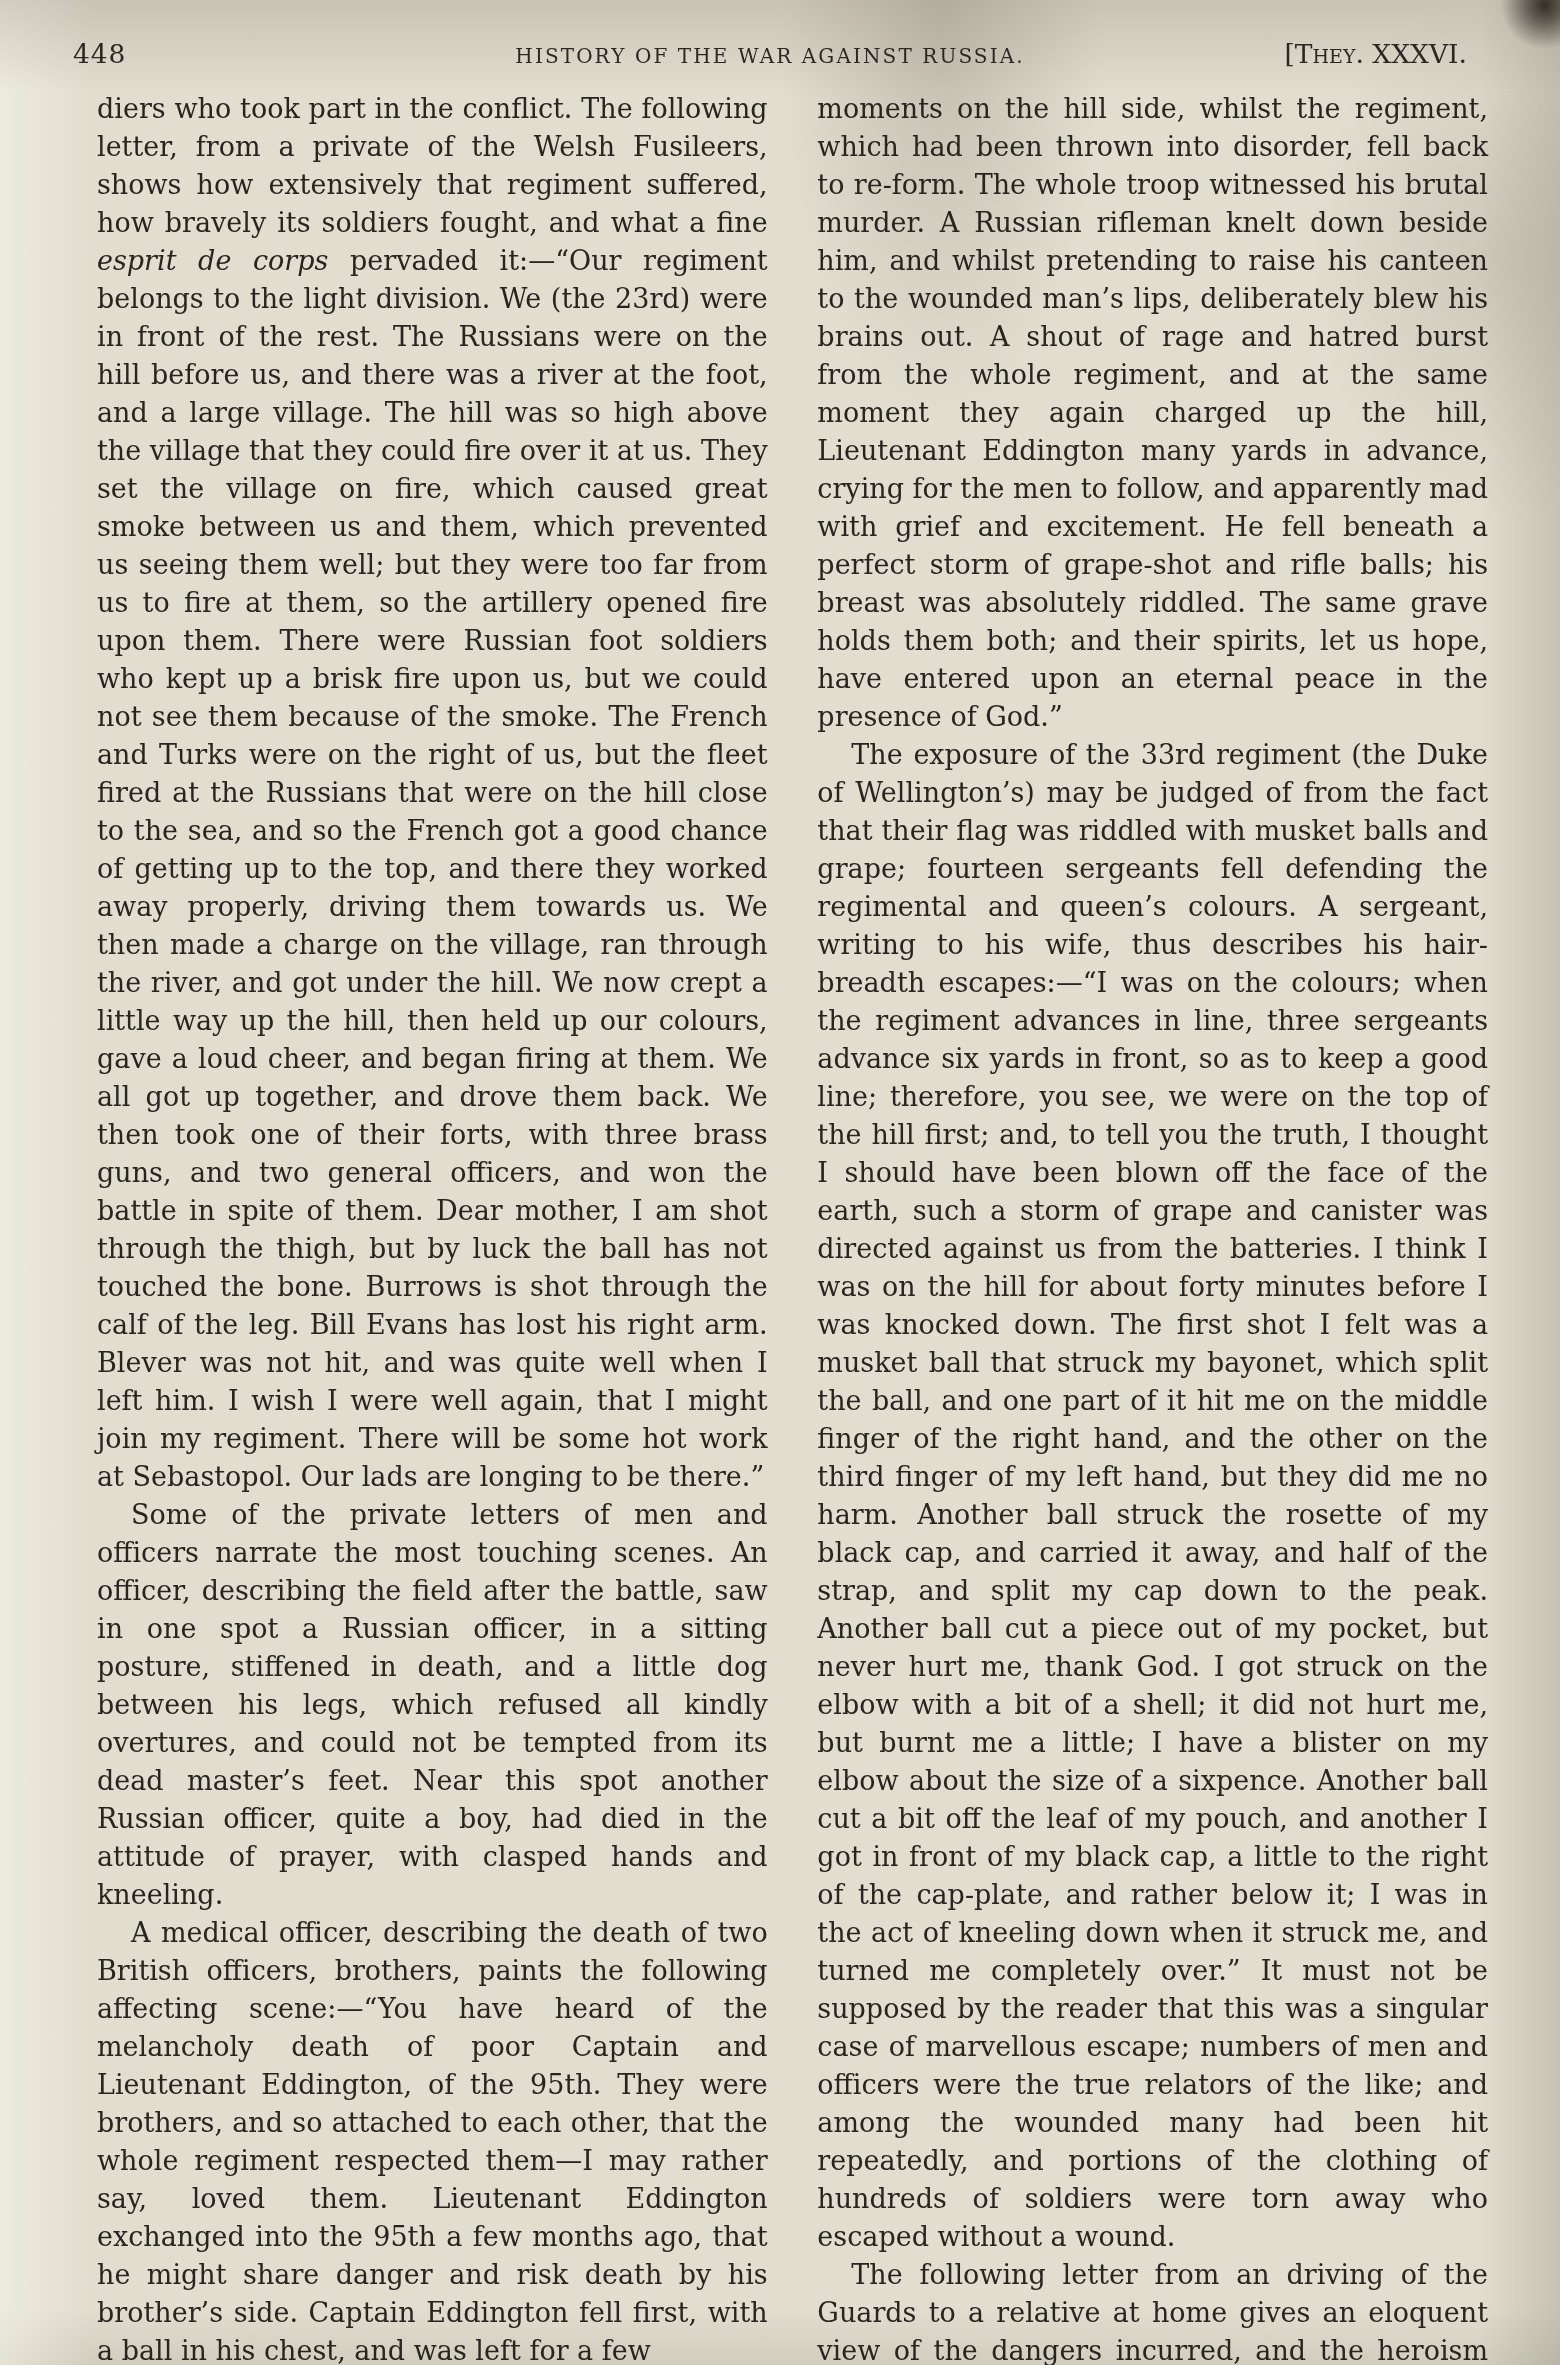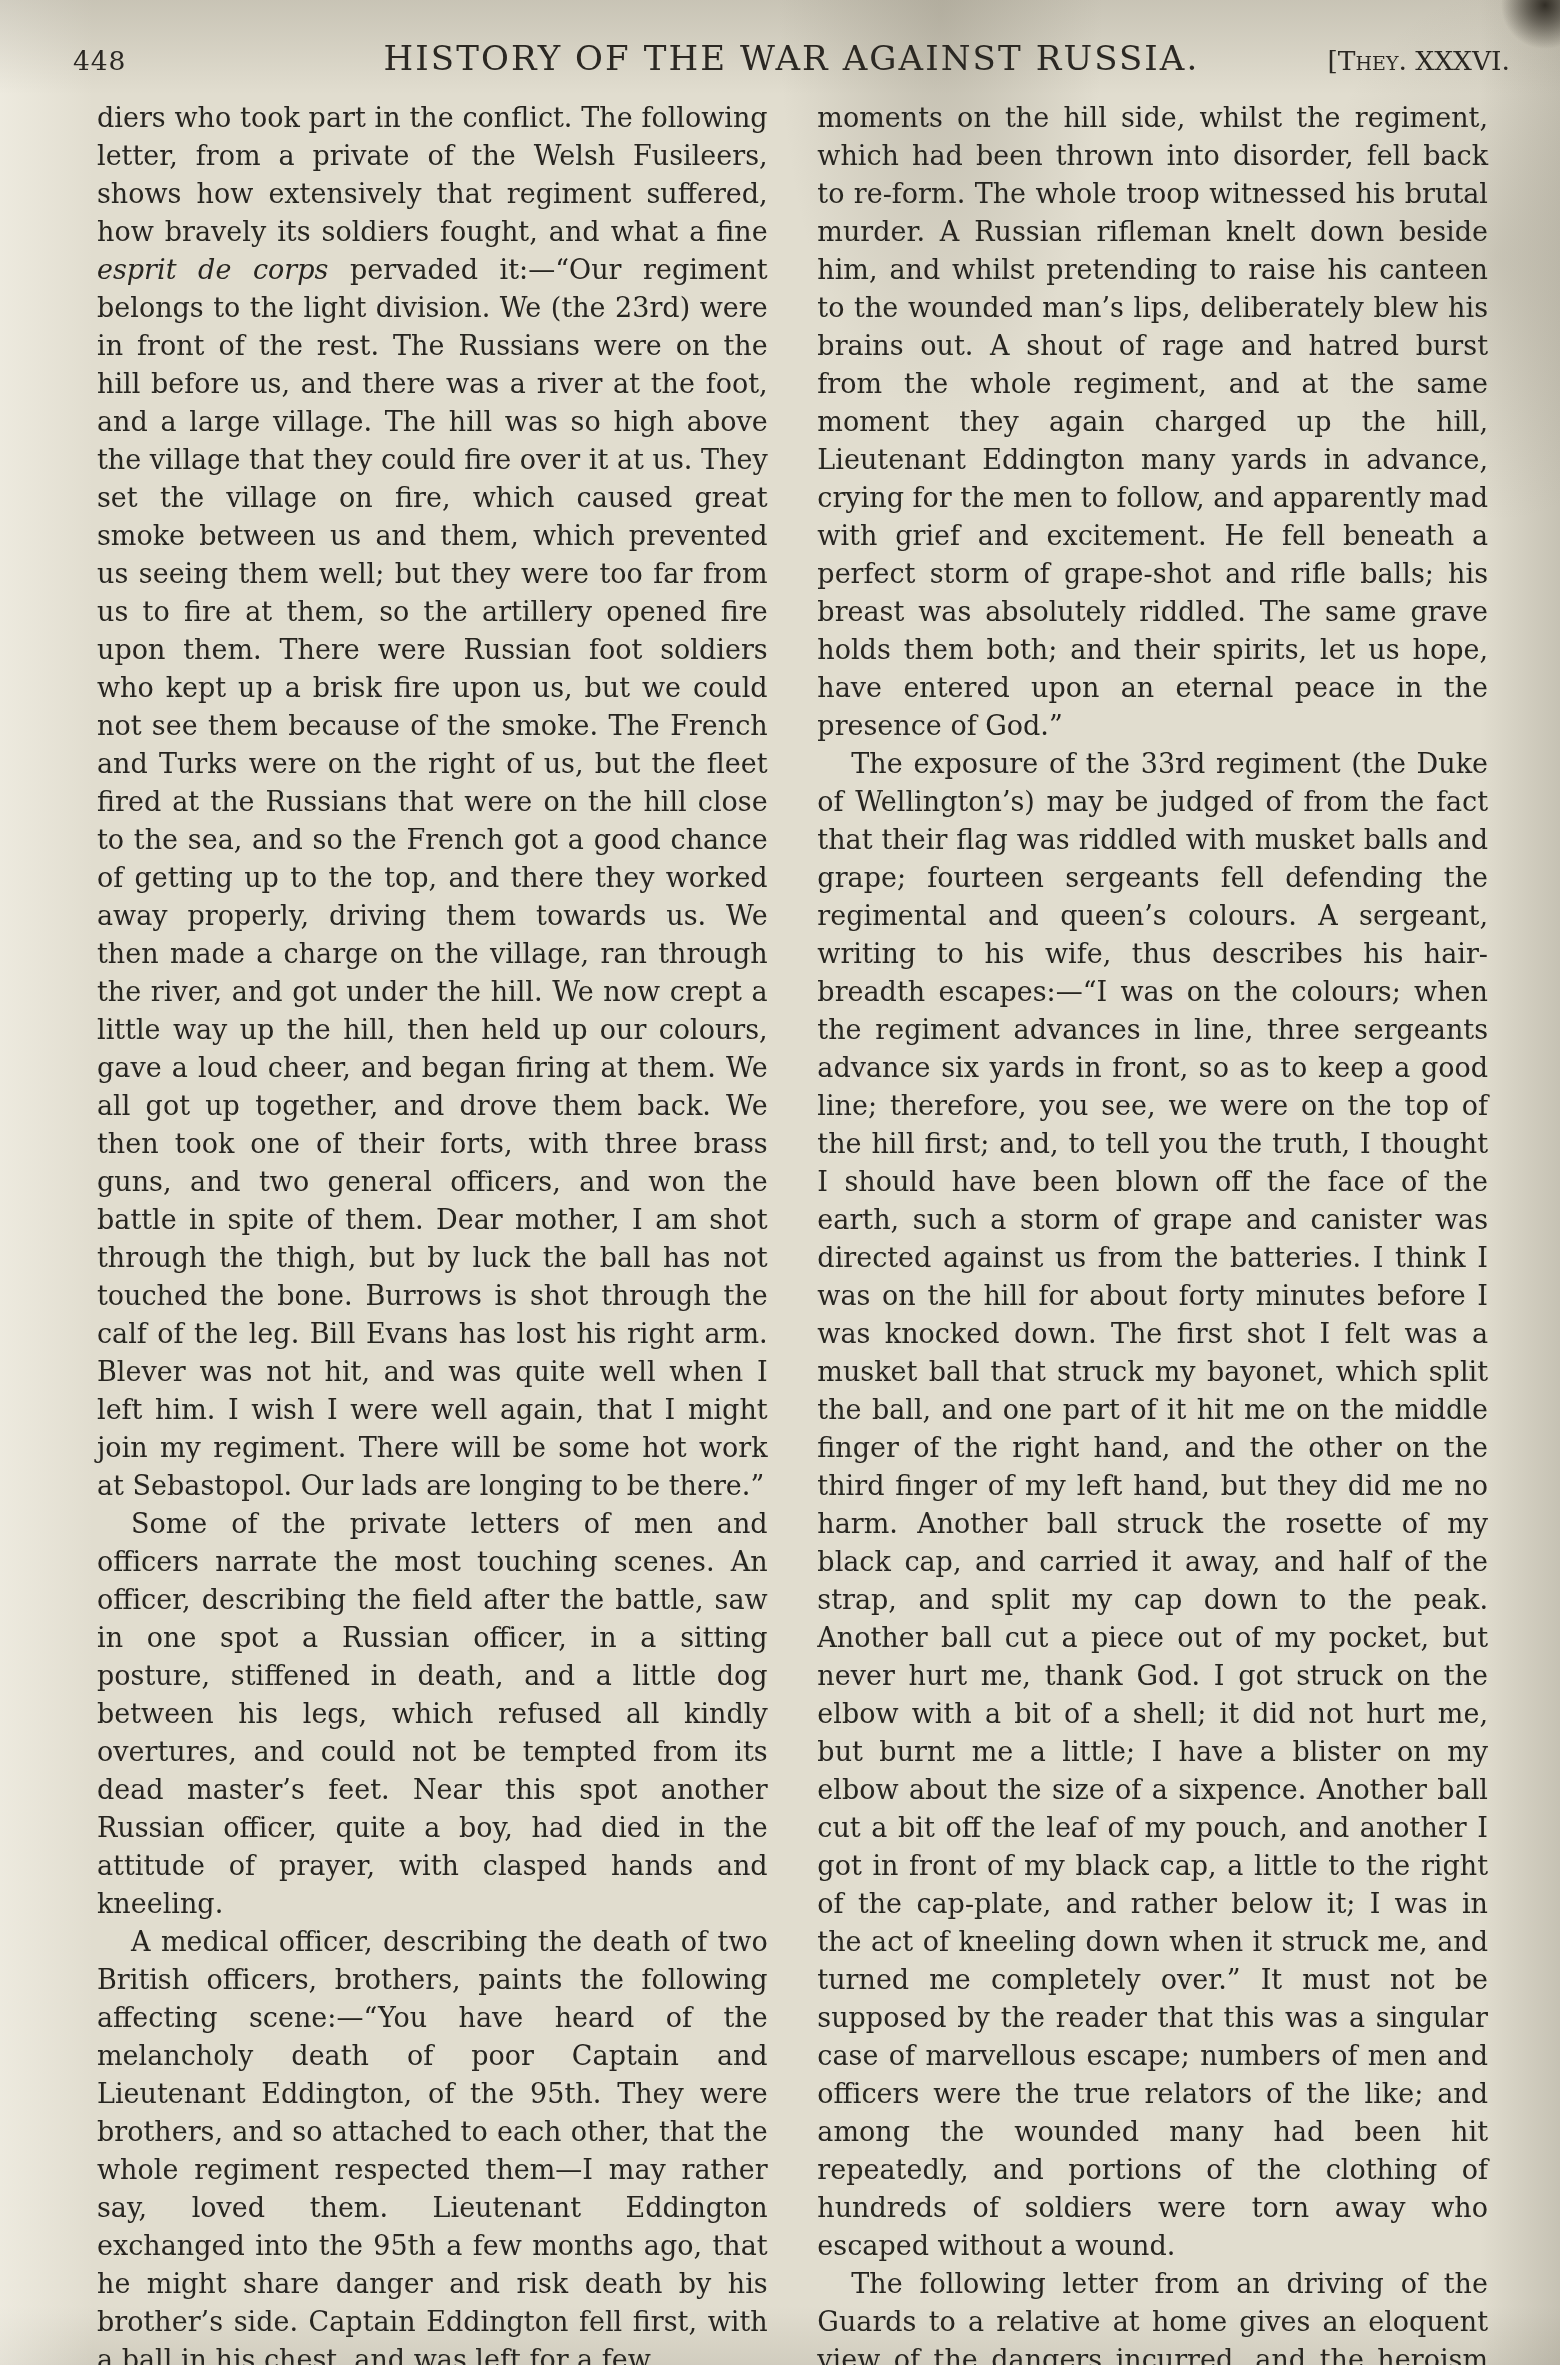--- a/index.html
+++ b/index.html
@@ -22,29 +22,29 @@
       linear-gradient(to left, rgba(100,95,80,0.22) 0px, rgba(100,95,80,0.0) 81px),
       linear-gradient(to right, rgba(252,250,242,0.45) 0px, rgba(252,250,242,0.0) 94px),
       linear-gradient(to top, rgba(110,104,88,0.14) 0px, rgba(110,104,88,0.0) 60px),
       #e1ddcf;
     overflow: hidden;
   }
   .running-head {
     display: grid;
     grid-template-columns: 1fr auto 1fr;
     align-items: baseline;
-    padding: 38px 51px 0 73px;
+    padding: 38px 94px 0 73px;
   }
   .page-num {
     font-size: 26.5px;
     letter-spacing: 0.9px;
     justify-self: start;
   }
   .head-title {
-    font-size: 34px;
+    font-size: 20px;
     letter-spacing: 2.1px;
     text-align: left;
     white-space: nowrap;
   }
   .head-chapter {
     font-size: 26.5px;
     font-variant: small-caps;
     justify-self: end;
     white-space: nowrap;
   }

